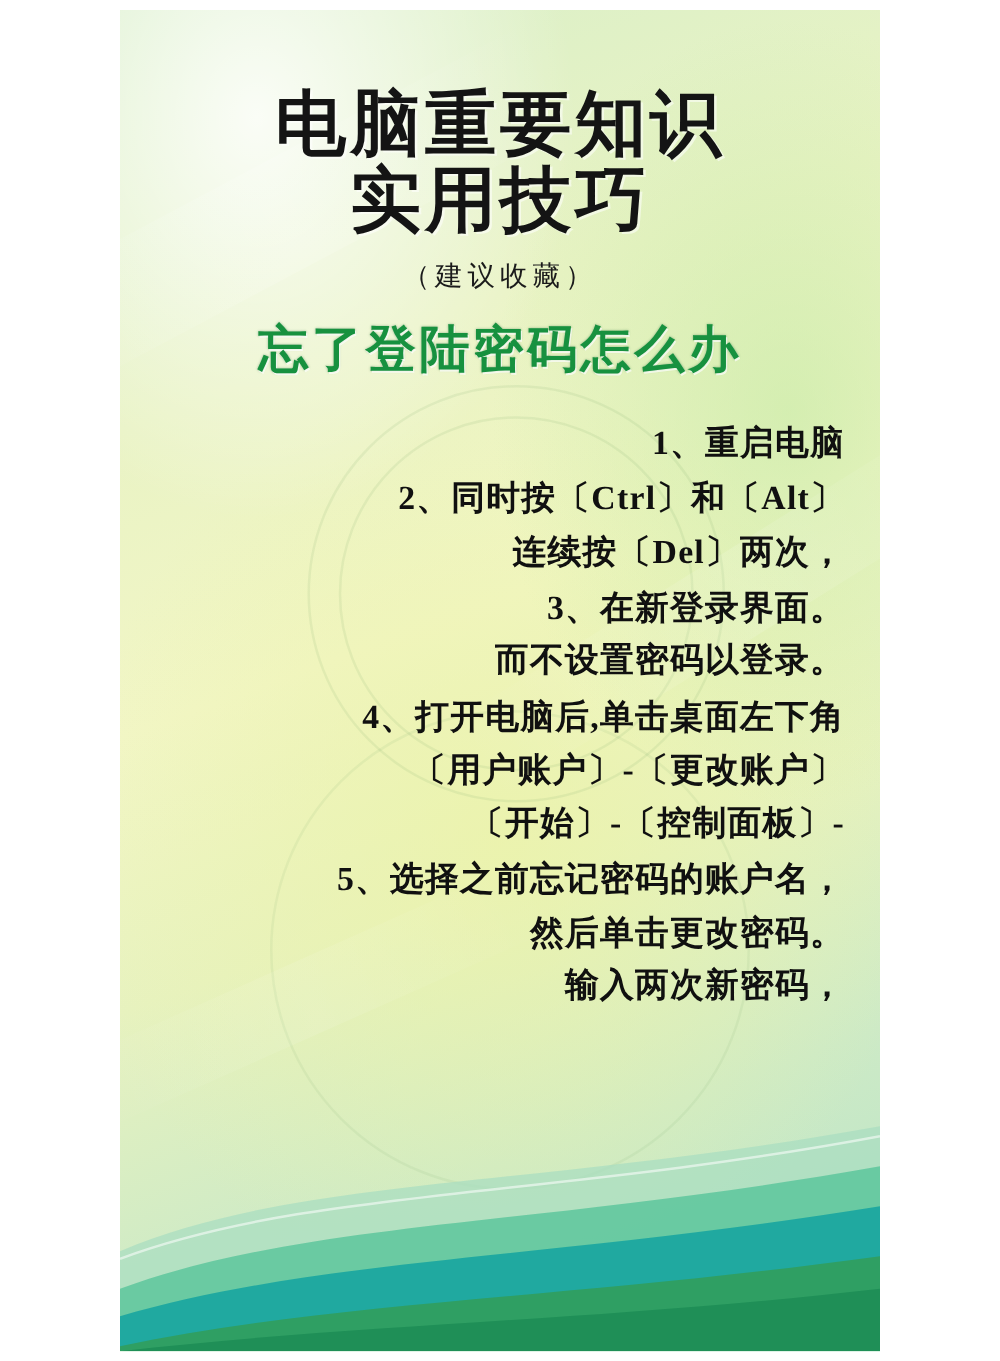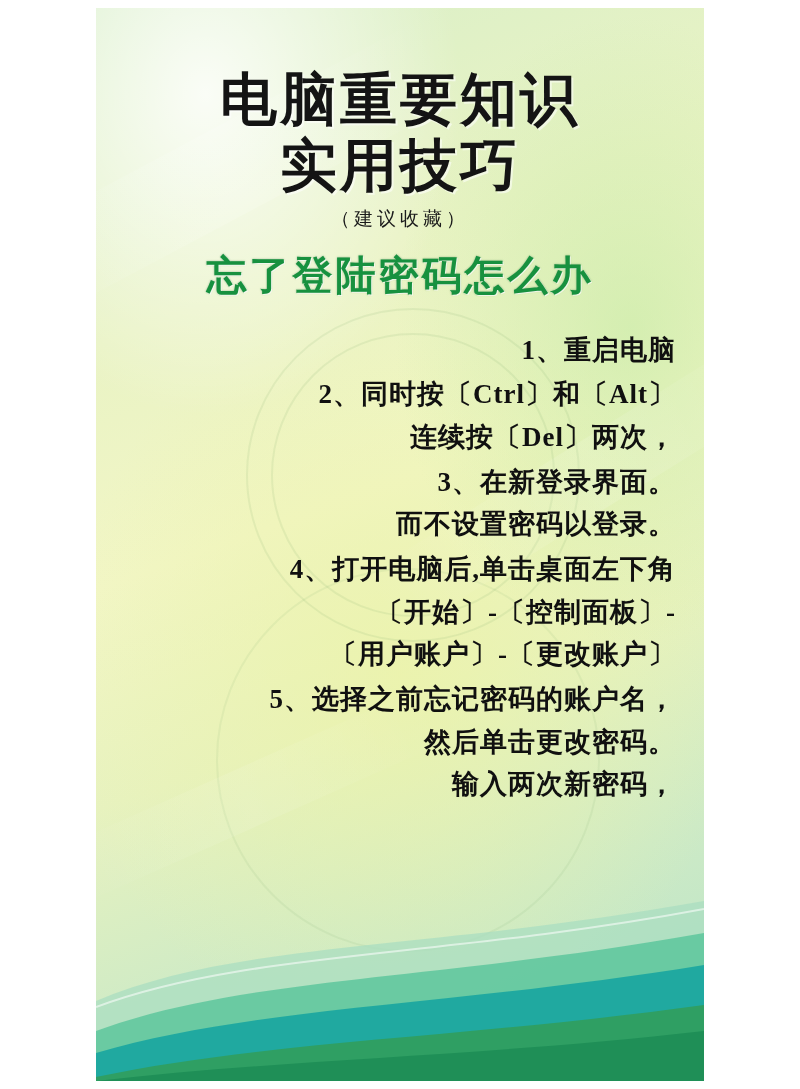--- a/index.html
+++ b/index.html
@@ -82,32 +82,32 @@
     font-family: "Liberation Serif", "DejaVu Serif", serif;
     font-weight: bold;
     font-size: 57px;
     line-height: 1.12;
     letter-spacing: 3px;
     color: #141414;
     margin: 0;
     text-shadow: 2px 2px 0 rgba(255,255,255,0.55);
   }
   .title-line2 {
-    font-family: Liberation Sans, sans-serif;
+    font-family: Liberation Mono, monospace;
     font-weight: bold;
     font-size: 57px;
     line-height: 1.12;
     letter-spacing: 3px;
     color: #141414;
     margin: 2px 0 0 0;
     text-shadow: 2px 2px 0 rgba(255,255,255,0.55);
   }
   .title-note {
     font-family: Liberation Mono, monospace;
-    font-size: 19px;
+    font-size: 22px;
     color: #1b1b1b;
     margin: 8px 0 0 0;
     letter-spacing: 4px;
     text-align: center;
   }
   .subtitle {
     font-family: "Liberation Serif", "DejaVu Serif", serif;
     font-weight: bold;
     font-size: 40px;
     letter-spacing: 3px;
@@ -174,22 +174,22 @@
         <li class="step">
           <div class="step-line lvl0">2、同时按〔Ctrl〕和〔Alt〕</div>
           <div class="step-line lvl1">连续按〔Del〕两次，</div>
         </li>
         <li class="step">
           <div class="step-line lvl0">3、在新登录界面。</div>
           <div class="step-line lvl1b">而不设置密码以登录。</div>
         </li>
         <li class="step">
           <div class="step-line lvl0">4、打开电脑后,单击桌面左下角</div>
+          <div class="step-line lvl1b">〔用户账户〕-〔更改账户〕</div>
           <div class="step-line lvl1b">〔开始〕-〔控制面板〕-</div>
-          <div class="step-line lvl1b">〔用户账户〕-〔更改账户〕</div>
         </li>
         <li class="step">
           <div class="step-line lvl0">5、选择之前忘记密码的账户名，</div>
           <div class="step-line lvl1b">然后单击更改密码。</div>
           <div class="step-line lvl1b">输入两次新密码，</div>
         </li>
       </ul>
     </div>
 
   </div>

